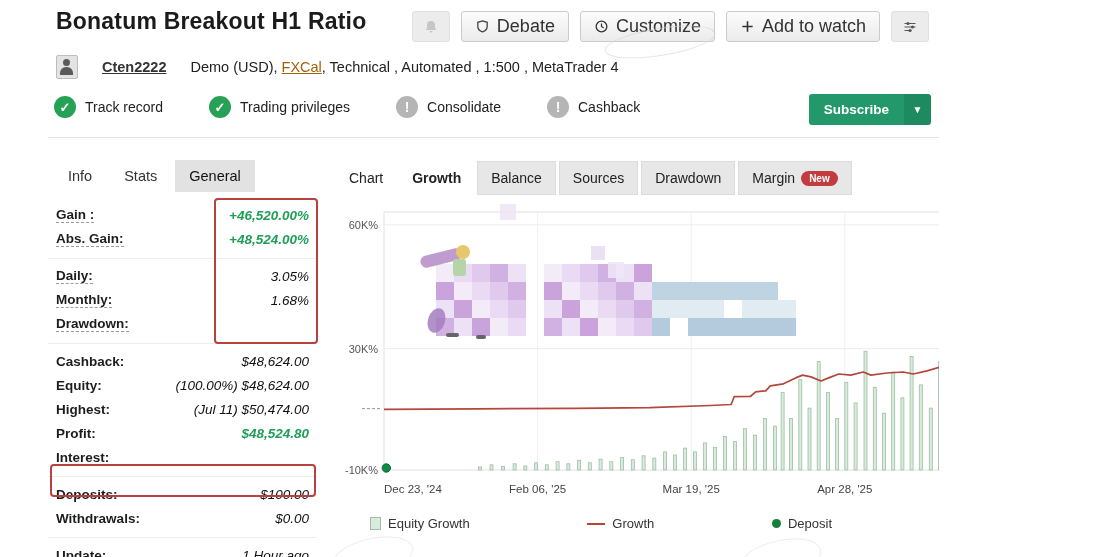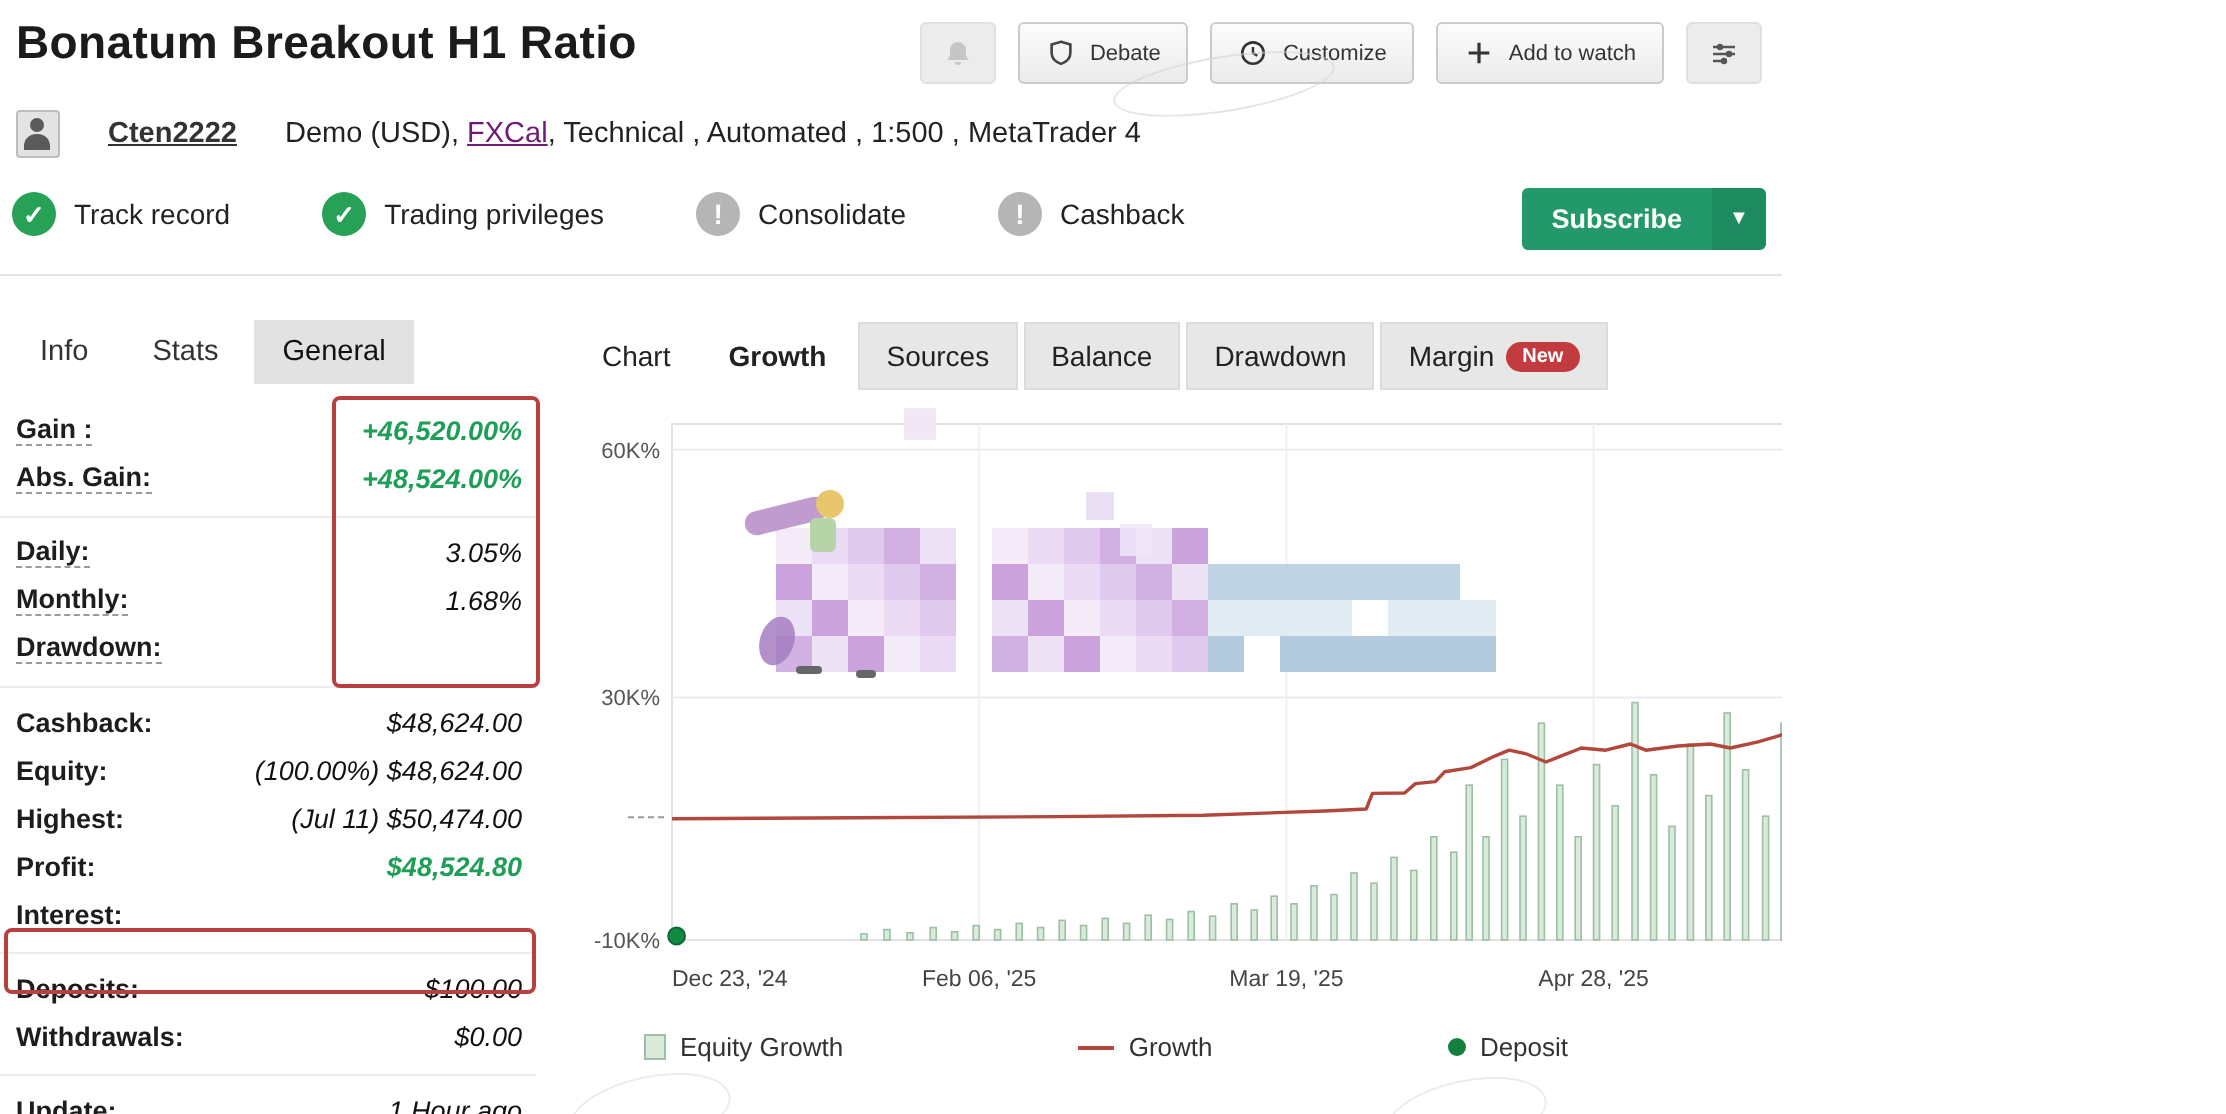--- a/index.html
+++ b/index.html
@@ -1,33 +1,33 @@
 <!DOCTYPE html>
 <html><head>
 <meta charset="utf-8">
 <style>
   html,body{margin:0;padding:0;background:#fff;}
   .screen{position:relative;width:891px;height:557px;background:#fff;overflow:hidden;
-          font-family:"Liberation Sans",sans-serif;color:#222;}
+          font-family:"Liberation Sans",sans-serif;color:#222;margin-left:48px;}
   
   .page-title{position:absolute;left:8px;top:8px;font-size:23px;font-weight:bold;color:#1b1b1b;letter-spacing:.2px;}
   .corner-icon{position:absolute;left:1080px;top:2px;width:18px;height:20px;background:#9a9a9a;border-radius:3px;opacity:.75;}
   .corner-icon::after{content:"";position:absolute;left:4px;top:4px;right:4px;height:2px;background:#fff;box-shadow:0 4px 0 #fff,0 8px 0 #fff;}
   .toolbar{position:absolute;right:10px;top:11px;display:flex;gap:11px;align-items:center;}
   .btn{display:inline-flex;align-items:center;gap:7px;height:31px;padding:0 13px;
        background:linear-gradient(#fcfcfc,#ebebeb);border:1px solid #cbcbcb;border-radius:3px;
-       font-size:11px;color:#333;cursor:pointer;white-space:nowrap;}
+       font-size:18px;color:#333;cursor:pointer;white-space:nowrap;}
   .btn.iconic{width:38px;justify-content:center;padding:0;background:#ececec;border-color:#e0e0e0;}
   
   .account{position:absolute;left:8px;top:55px;display:flex;align-items:center;gap:24px;font-size:14.5px;}
   .avatar{width:20px;height:22px;background:#e3e3e3;border:1px solid #bdbdbd;border-radius:2px;position:relative;}
   .avatar::before{content:"";position:absolute;left:6px;top:3px;width:7px;height:7px;border-radius:50%;background:#5a5a5a;}
   .avatar::after{content:"";position:absolute;left:3px;top:11px;width:13px;height:8px;border-radius:6px 6px 0 0;background:#5a5a5a;}
   .user-link{color:#333;text-decoration:underline;font-weight:bold;}
-  .acct-text a{color:#701a75;text-decoration:underline;}
+  .acct-text a{color:#a16207;text-decoration:underline;}
   
   .badges{position:absolute;left:6px;top:96px;display:flex;gap:46px;align-items:center;font-size:14px;color:#222;}
   .badge{display:flex;align-items:center;gap:9px;}
   .dot-ok{width:22px;height:22px;border-radius:50%;background:#27a155;color:#fff;font-size:13px;font-weight:bold;
           display:flex;align-items:center;justify-content:center;}
   .dot-warn{width:22px;height:22px;border-radius:50%;background:#b5b5b5;color:#fff;font-size:14px;font-weight:bold;
           display:flex;align-items:center;justify-content:center;}
   .subscribe{position:absolute;right:8px;top:94px;display:flex;height:31px;cursor:pointer;border-radius:3px;overflow:hidden;}
   .sub-main{background:#23996b;color:#fff;font-size:13.5px;font-weight:bold;display:flex;align-items:center;padding:0 15px;}
   .sub-arrow{background:#1d8a60;color:#fff;width:27px;display:flex;align-items:center;justify-content:center;font-size:10px;}
@@ -212,22 +212,22 @@
           </div>
         </div>
       </div>
   </div>
   <div class="redbox" style="left:166px;top:198px;width:100px;height:142px;"></div>
   <div class="redbox" style="left:2px;top:464px;width:262px;height:29px;"></div>
 
   <div class="ctabs">
       <span class="ctab">Chart</span>
       <span class="ctab active">Growth</span>
+      <span class="ctab chip">Balance</span>
       <span class="ctab chip">Sources</span>
-      <span class="ctab chip">Balance</span>
       <span class="ctab chip">Drawdown</span>
       <span class="ctab chip">Margin<span class="new-badge">New</span></span>
     </div>
   <div class="chart-icons">
     <svg width="22" height="18" viewBox="0 0 16 14">
       <path d="M2 3h8M2 6h8M2 9h5" stroke="#9a9a9a" stroke-width="1.2" fill="none"></path>
       <path d="M10 11l4.5-2.8-2.6-.6z" fill="#9a9a9a"></path>
     </svg>
     <svg width="24" height="24" viewBox="0 0 16 16">
       <path d="M2 4.5h12M2 8h12M2 11.5h8" stroke="#666" stroke-width="1.3" fill="none"></path>

